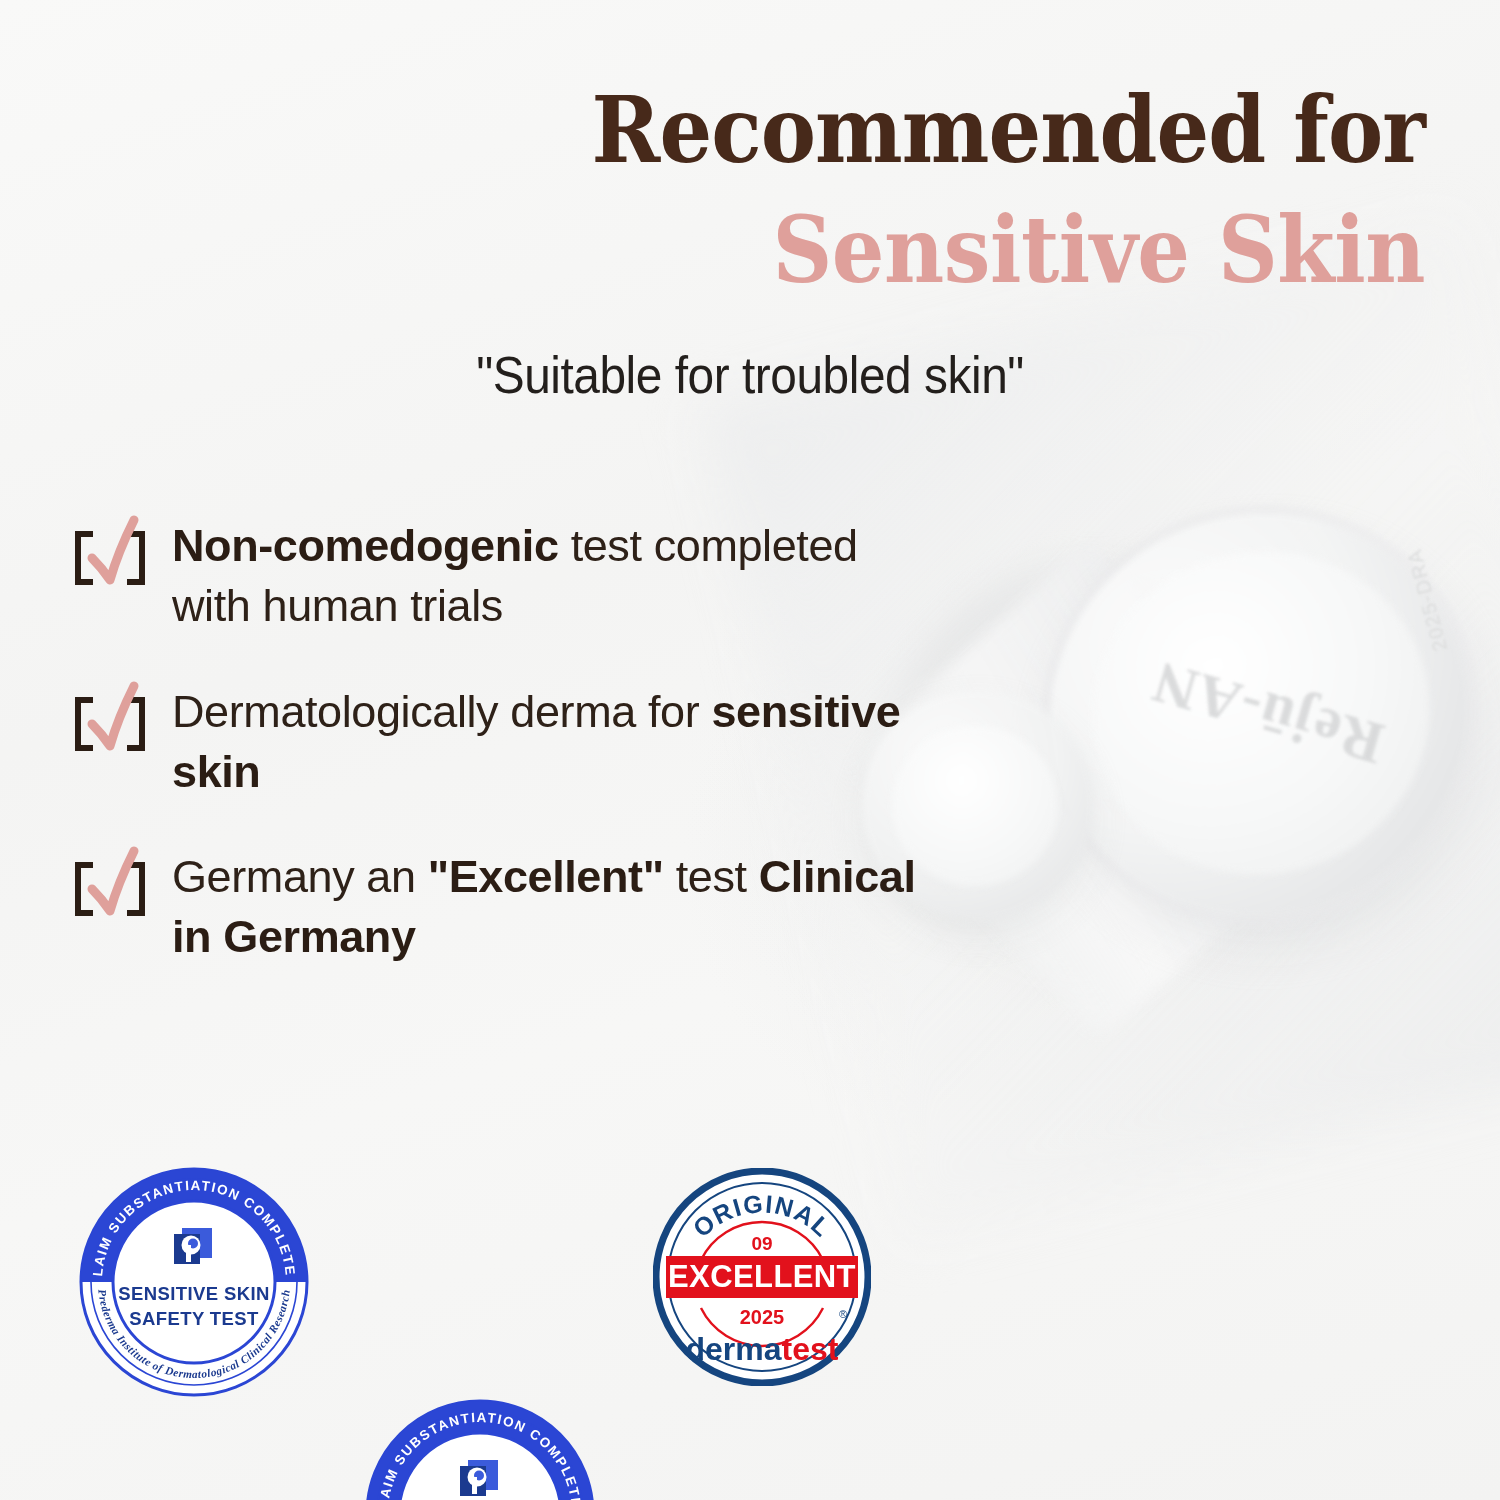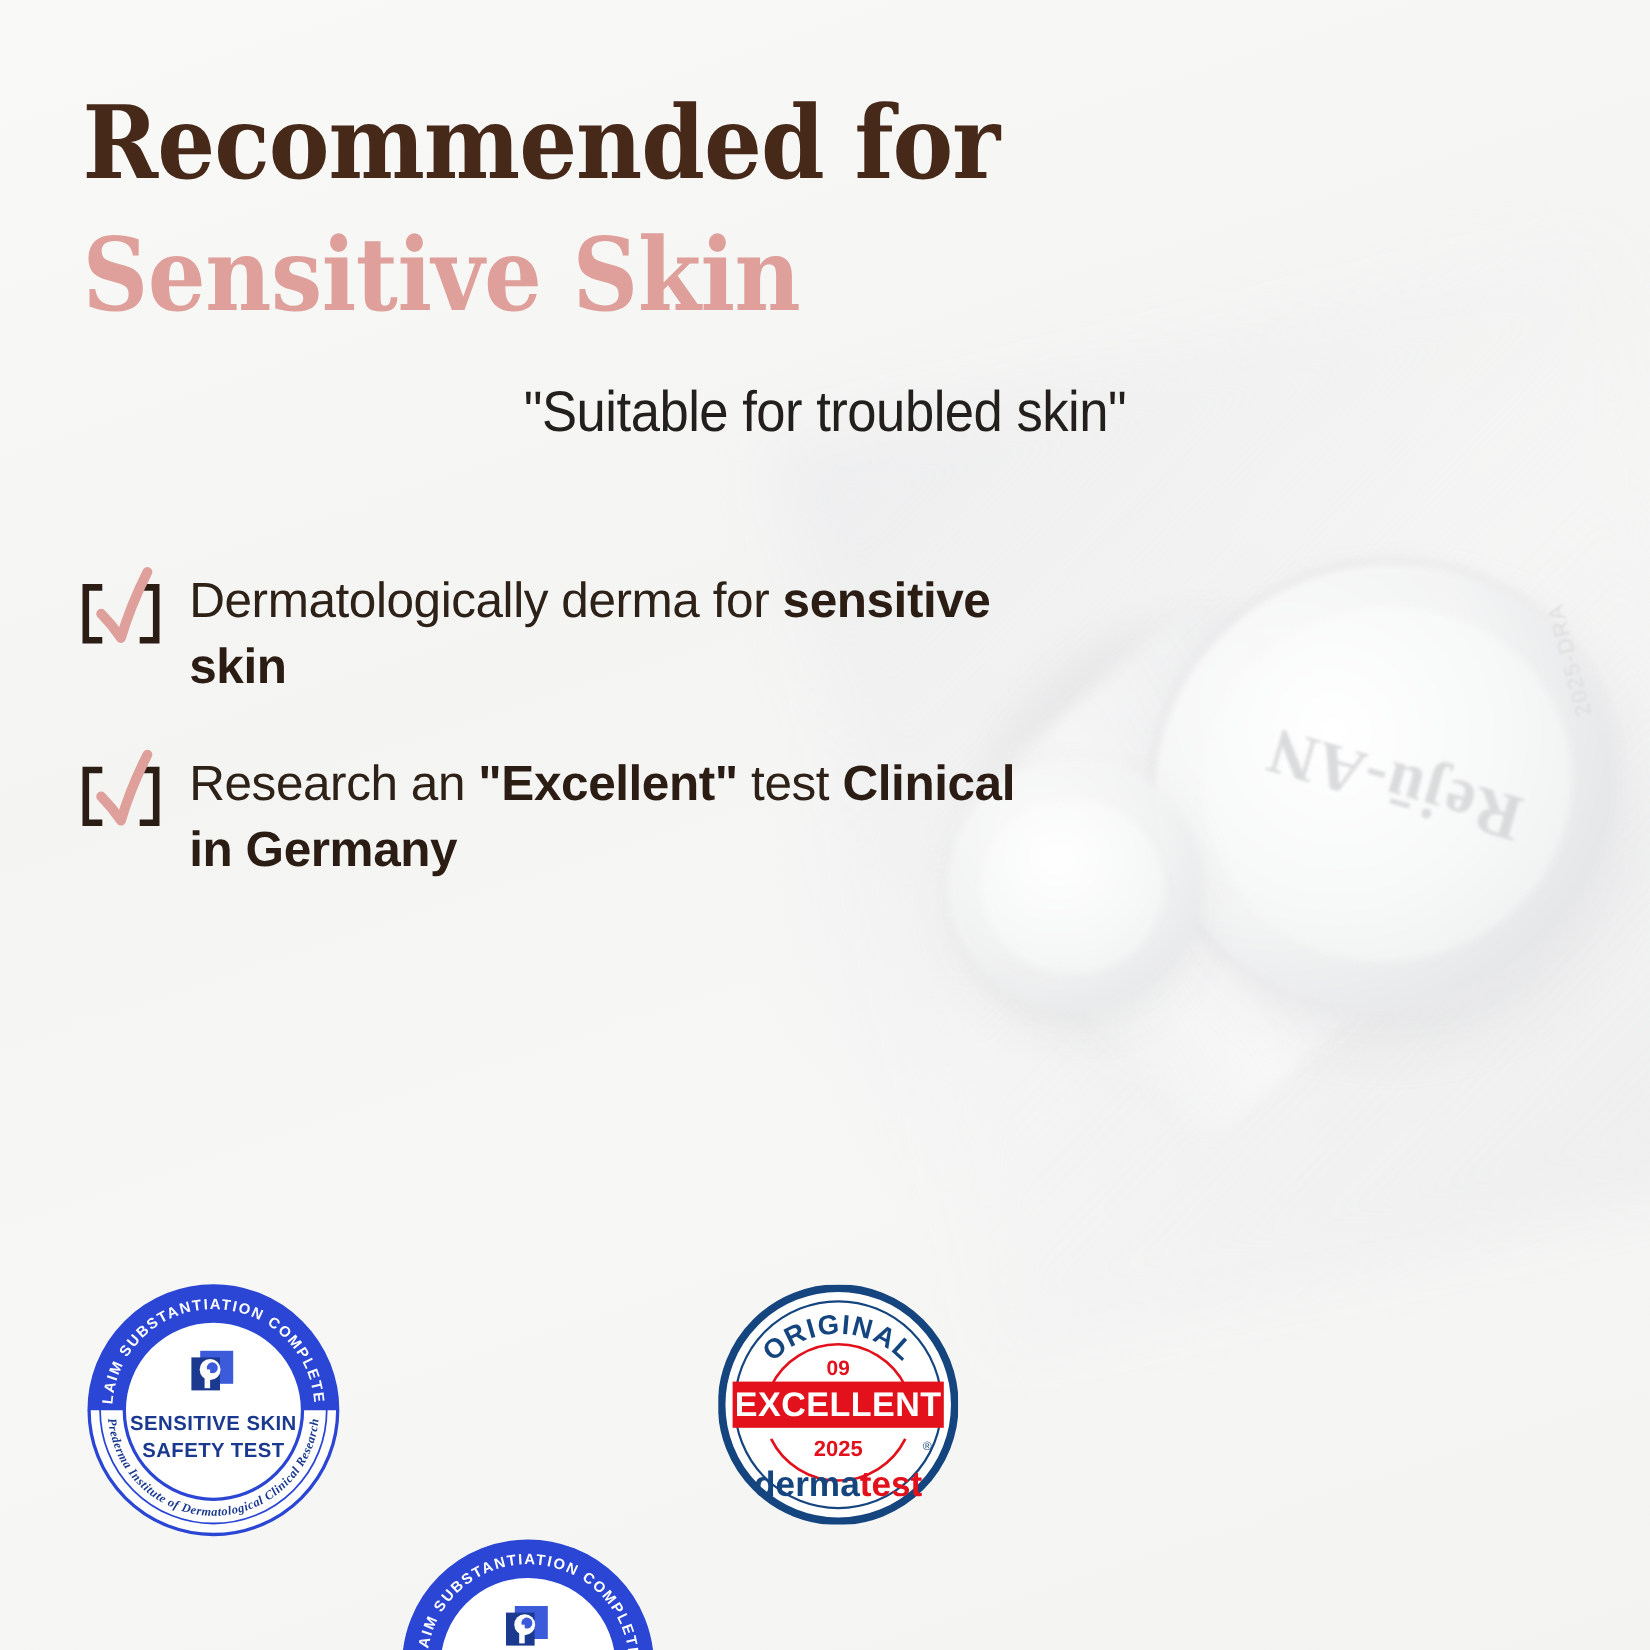--- a/index.html
+++ b/index.html
@@ -93,21 +93,21 @@
     position:absolute; left:1332px; top:580px;
     width:190px; height:40px;
     transform:rotate(255deg);
     color:#dcdddd;
     font-size:20px; letter-spacing:1.5px;
     filter:blur(1.2px);
     display:flex; align-items:center; justify-content:center;
   }
 
   
-  .headline-block { position:absolute; left:0; top:84px; width:1500px; text-align:left; }
+  .headline-block { position:absolute; left:0; top:84px; width:1500px; text-align:right; }
 
   .headline-1 {
     font-family:"DejaVu Serif", "Liberation Serif", serif;
     font-weight:700;
     font-size:92px;
     line-height:1.0;
     letter-spacing:-1px;
     color:#47291a;
     transform:scaleX(0.9);
   }
@@ -180,20 +180,32 @@
 
   <div class="headline-block">
     <div class="headline-1">Recommended for</div>
     <div class="headline-2">Sensitive Skin</div>
   </div>
 
   <div class="subheadline">"Suitable for troubled skin"</div>
 
   <div class="bullets">
 
+    <div class="bullet-row">
+      <span class="check-box">
+        <svg viewBox="0 0 76 70">
+          <path d="M18 10 L6 10 L6 58 L18 58" fill="none" stroke="#2b1d14" stroke-width="6" stroke-linecap="square"></path>
+          <path d="M58 10 L70 10 L70 58 L58 58" fill="none" stroke="#2b1d14" stroke-width="6" stroke-linecap="square"></path>
+          <path d="M20 34 Q30 44 38 56 Q46 28 62 -4" fill="none" stroke="#dfa09b" stroke-width="9" stroke-linecap="round" stroke-linejoin="round"></path>
+        </svg>
+      </span>
+      <div class="bullet-text">
+        <b>Non-comedogenic</b><span> test completed with human trials</span>
+      </div>
+    </div>
 
     <div class="bullet-row">
       <span class="check-box">
         <svg viewBox="0 0 76 70">
           <path d="M18 10 L6 10 L6 58 L18 58" fill="none" stroke="#2b1d14" stroke-width="6" stroke-linecap="square"></path>
           <path d="M58 10 L70 10 L70 58 L58 58" fill="none" stroke="#2b1d14" stroke-width="6" stroke-linecap="square"></path>
           <path d="M20 34 Q30 44 38 56 Q46 28 62 -4" fill="none" stroke="#dfa09b" stroke-width="9" stroke-linecap="round" stroke-linejoin="round"></path>
         </svg>
       </span>
       <div class="bullet-text">
@@ -203,21 +215,21 @@
 
     <div class="bullet-row">
       <span class="check-box">
         <svg viewBox="0 0 76 70">
           <path d="M18 10 L6 10 L6 58 L18 58" fill="none" stroke="#2b1d14" stroke-width="6" stroke-linecap="square"></path>
           <path d="M58 10 L70 10 L70 58 L58 58" fill="none" stroke="#2b1d14" stroke-width="6" stroke-linecap="square"></path>
           <path d="M20 34 Q30 44 38 56 Q46 28 62 -4" fill="none" stroke="#dfa09b" stroke-width="9" stroke-linecap="round" stroke-linejoin="round"></path>
         </svg>
       </span>
       <div class="bullet-text">
-        <span>Research an </span><b>"Excellent"</b><span> test </span><b>Clinical in Germany</b>
+        <span>Germany an </span><b>"Excellent"</b><span> test </span><b>Clinical in Germany</b>
       </div>
     </div>
 
   </div>
 
   <div class="badges">
 
     <div class="badge badge-circle" style="left:78px; top:10px;">
       <svg viewBox="0 0 232 232">
         <defs>

